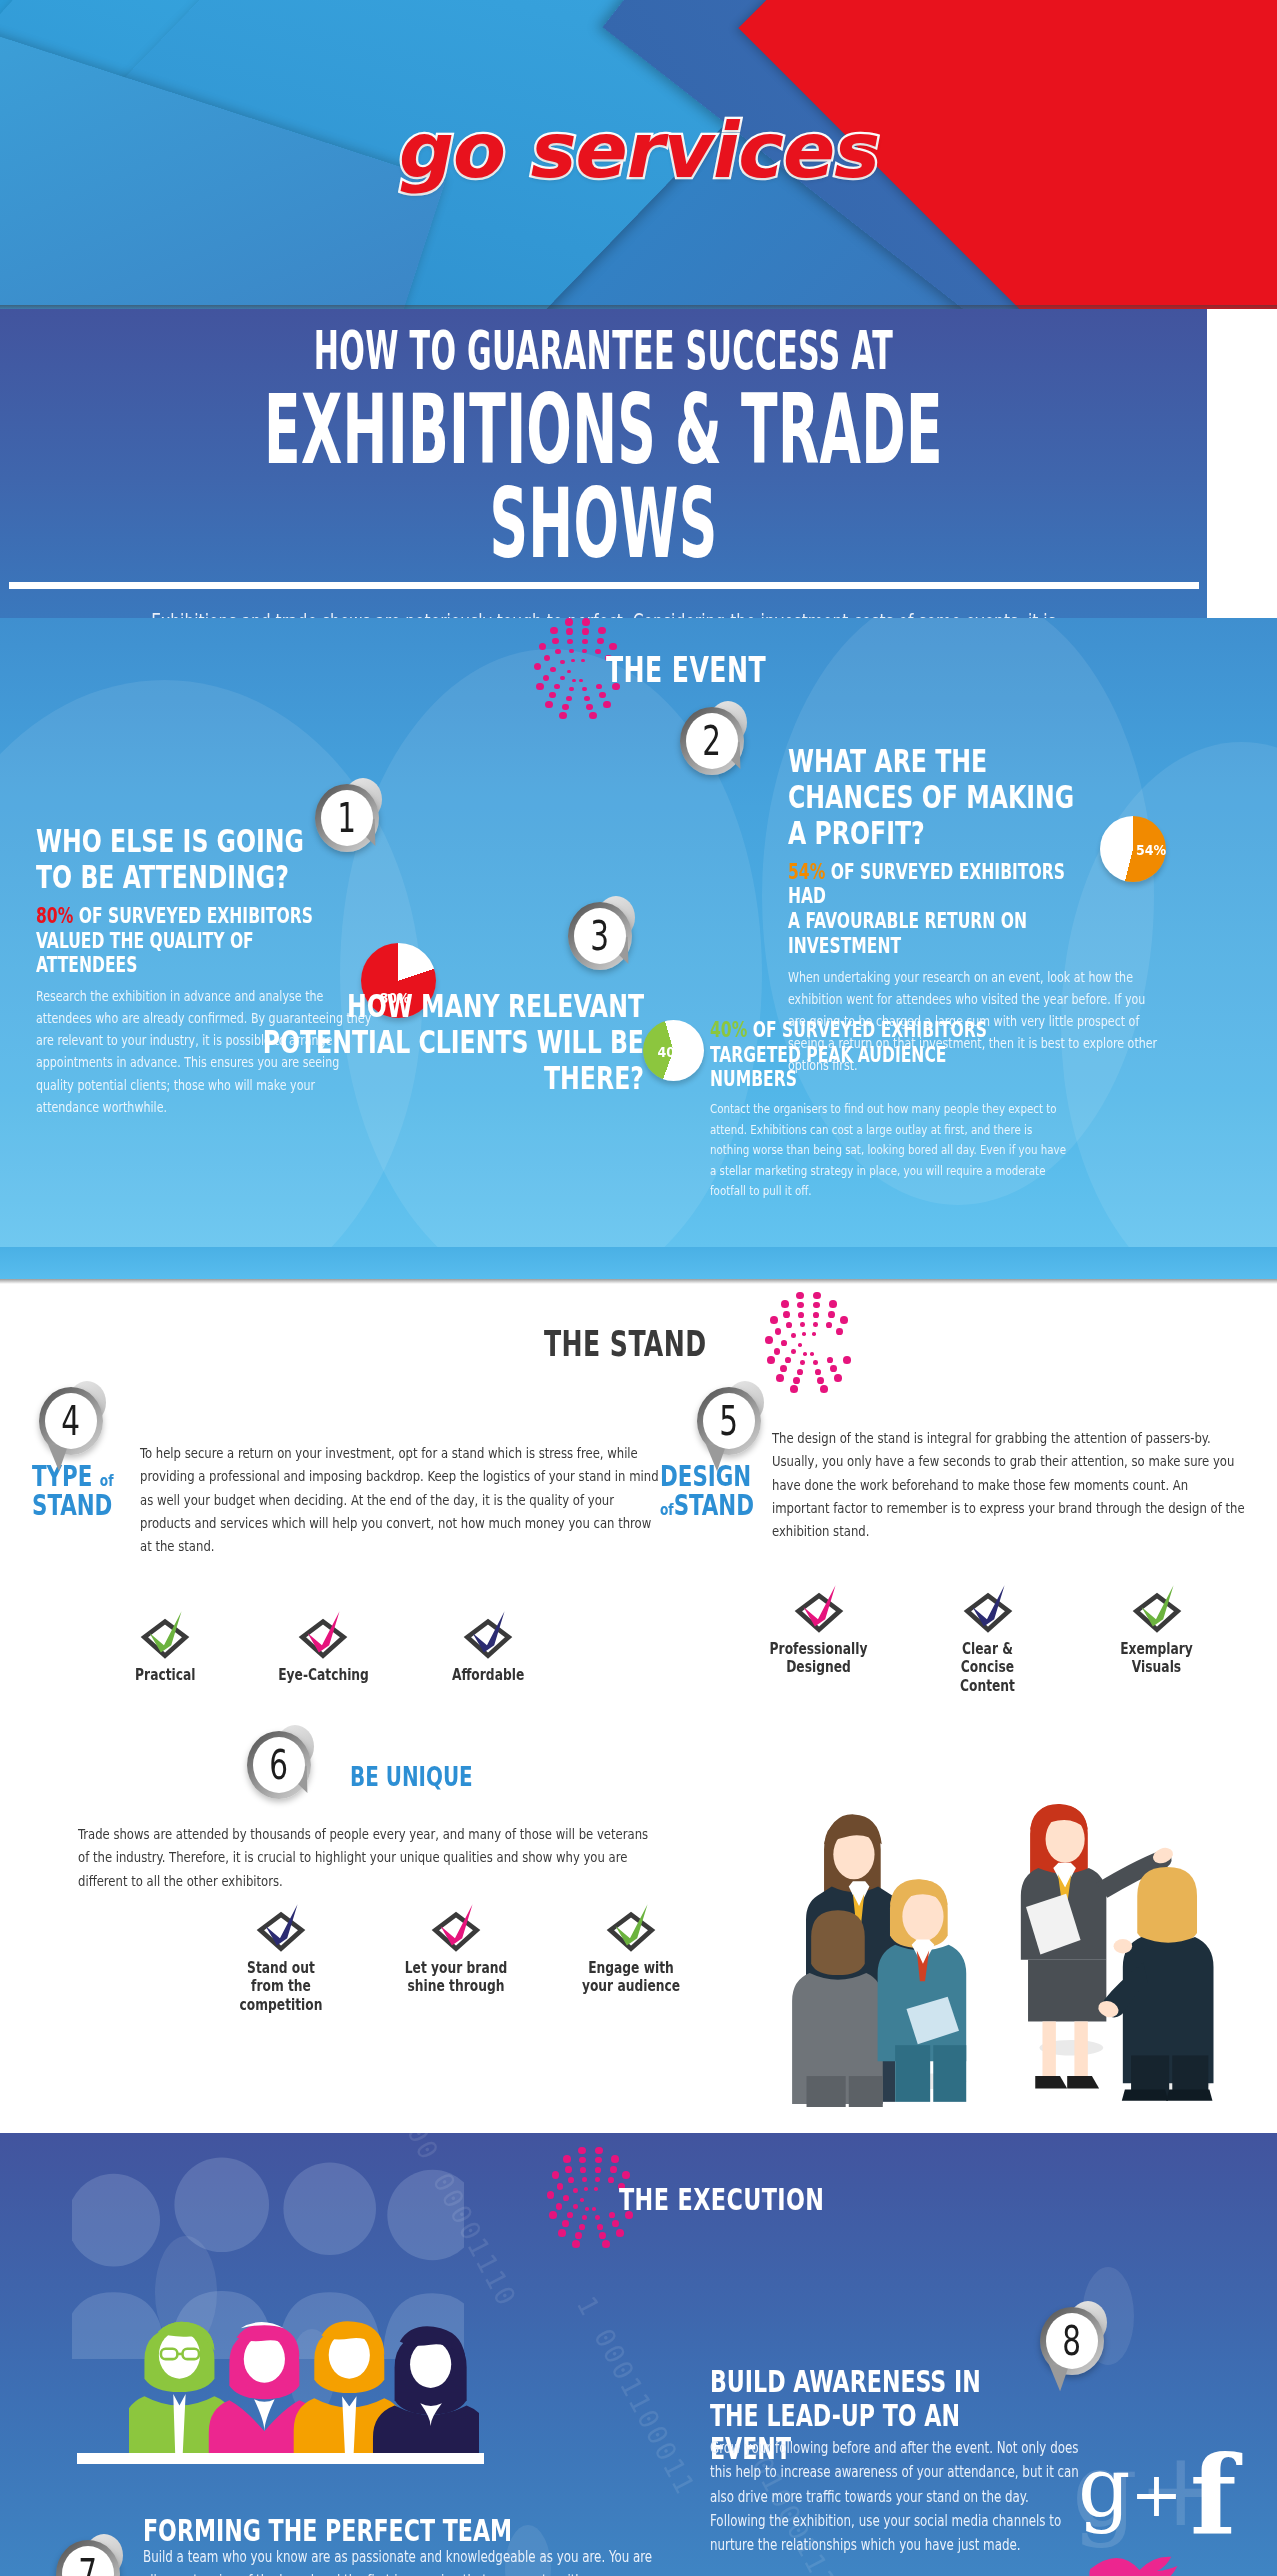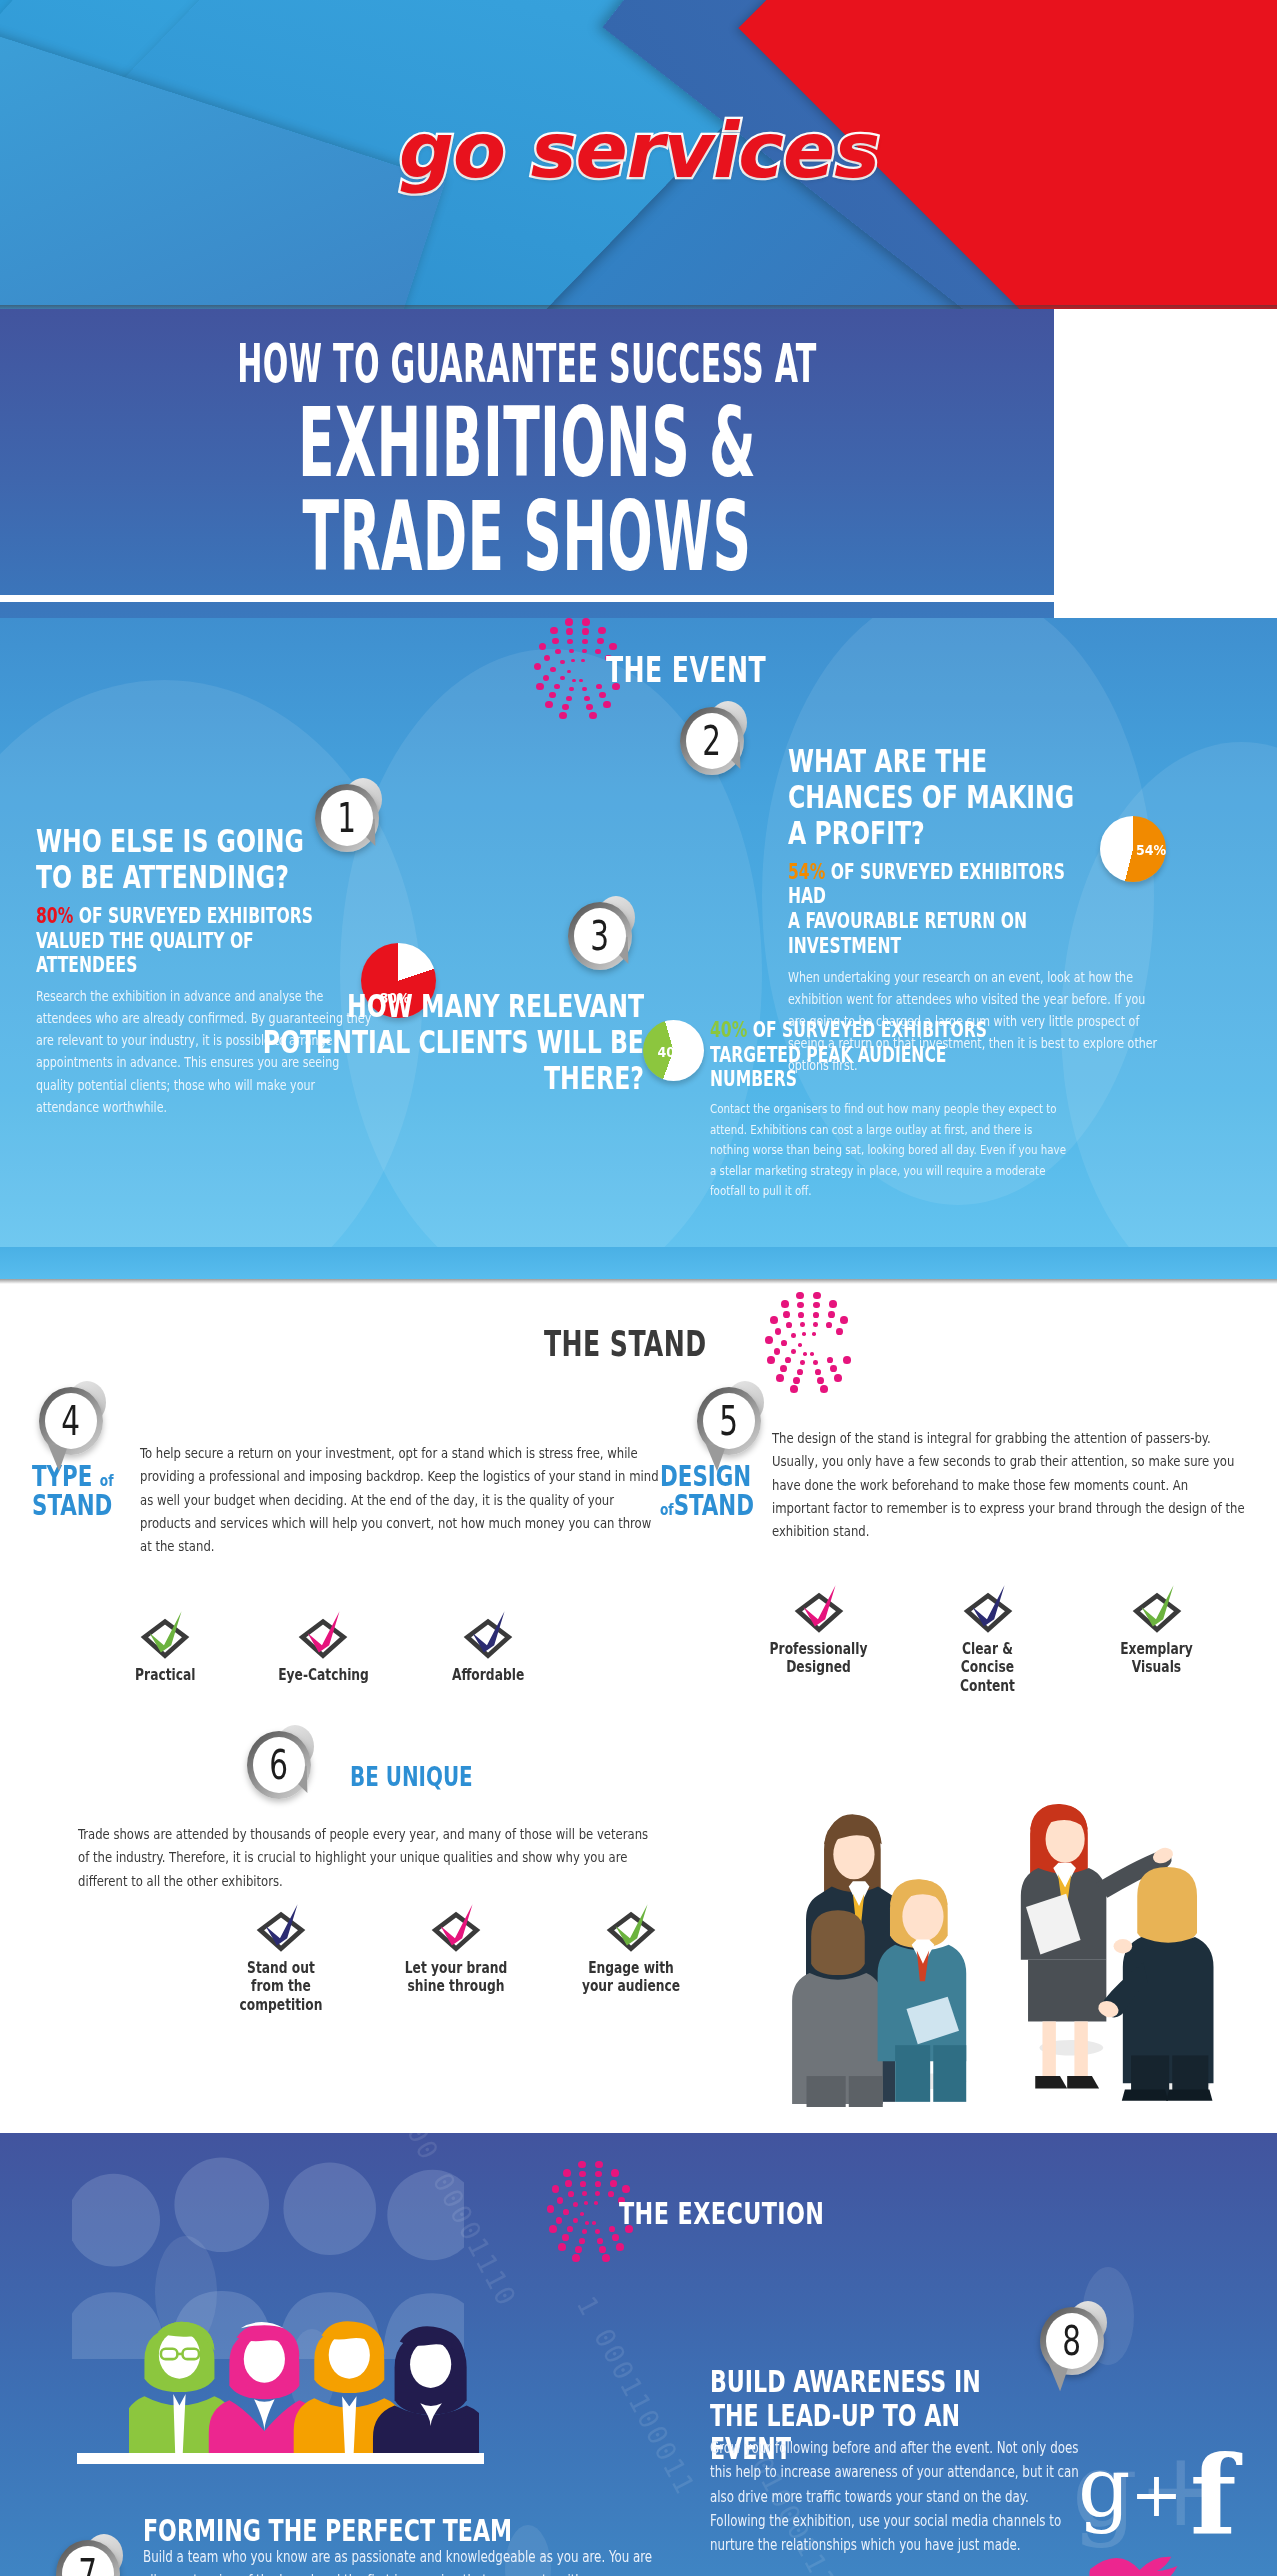--- a/index.html
+++ b/index.html
@@ -67,23 +67,23 @@
     font-family: "DejaVu Sans", sans-serif;
   }
   .banner-bottom-shadow {
     position: absolute; left:0; top:305px; width:1278px; height:7.2px;
     background: linear-gradient(#3e3e3e,rgba(62,62,62,0));
     opacity: .55;
   }
 
   
   .hero {
-    position: absolute; left: 0; top: 309px; width: 1054px; height: 309px;
+    position: absolute; left: 0; top: 309px; width: 1207px; height: 309px;
     background: linear-gradient(180deg,#42549e 0%, #3f66ad 55%, #3a78bd 100%);
-    padding-top: 27px;
+    padding-top: 14px;
   }
   .hero h1, .hero h2 {
     text-align: center; color: #fff; font-weight: normal;
     font-family: "DejaVu Sans Condensed","Liberation Sans Narrow","Liberation Sans", sans-serif;
     transform: scaleX(.62);
     letter-spacing: 0.5px;
   }
   .hero h1 { font-size: 54px; line-height: 1.05; font-weight:bold; }
   .hero h2 { font-size: 96px; line-height: .98; font-weight:bold; margin-top: 3.1px; }
   .hero-rule {
@@ -623,21 +623,21 @@
     <div class="binary" style="left:361px;top:67px;transform:rotate(62deg);">00 00001110</div>
     <div class="binary" style="left:526px;top:247px;transform:rotate(62deg);">1 0001100011</div>
     <div class="binary" style="left:649px;top:464px;transform:rotate(62deg);">0010001110 1001000010</div>
 
     <div class="blob" style="left:155px;top:103px;width:62px;height:113px;border-radius:50%;"></div>
     <div class="blob" style="left:289px;top:196px;width:46px;height:88px;"></div>
     <div class="blob" style="left:505px;top:392px;width:46px;height:88px;"></div>
 
     <div class="blob" style="left:1082px;top:134px;width:52px;height:98px;"></div>
 
-    <div class="sec-head" style="left:533px; top:28px;">
+    <div class="sec-head" style="left:533px; top:14px;">
       <div class="halftone" id="ht3">
           <i style="left: 39px; top: 93px; width: 7.7px; height: 7.7px;"></i>
           <i style="left: 25px; top: 82px; width: 7.7px; height: 7.7px;"></i>
           <i style="left: 16px; top: 64px; width: 7.7px; height: 7.7px;"></i>
           <i style="left: 13.8px; top: 44px; width: 7.7px; height: 7.7px;"></i>
           <i style="left: 18.7px; top: 24px; width: 7.7px; height: 7.7px;"></i>
           <i style="left: 30px; top: 8.3px; width: 7.7px; height: 7.7px;"></i>
           <i style="left: 45px; top: -0.3px; width: 7.7px; height: 7.7px;"></i>
           <i style="left: 62px; top: -0.3px; width: 7.7px; height: 7.7px;"></i>
           <i style="left: 78px; top: 8.3px; width: 7.7px; height: 7.7px;"></i>

